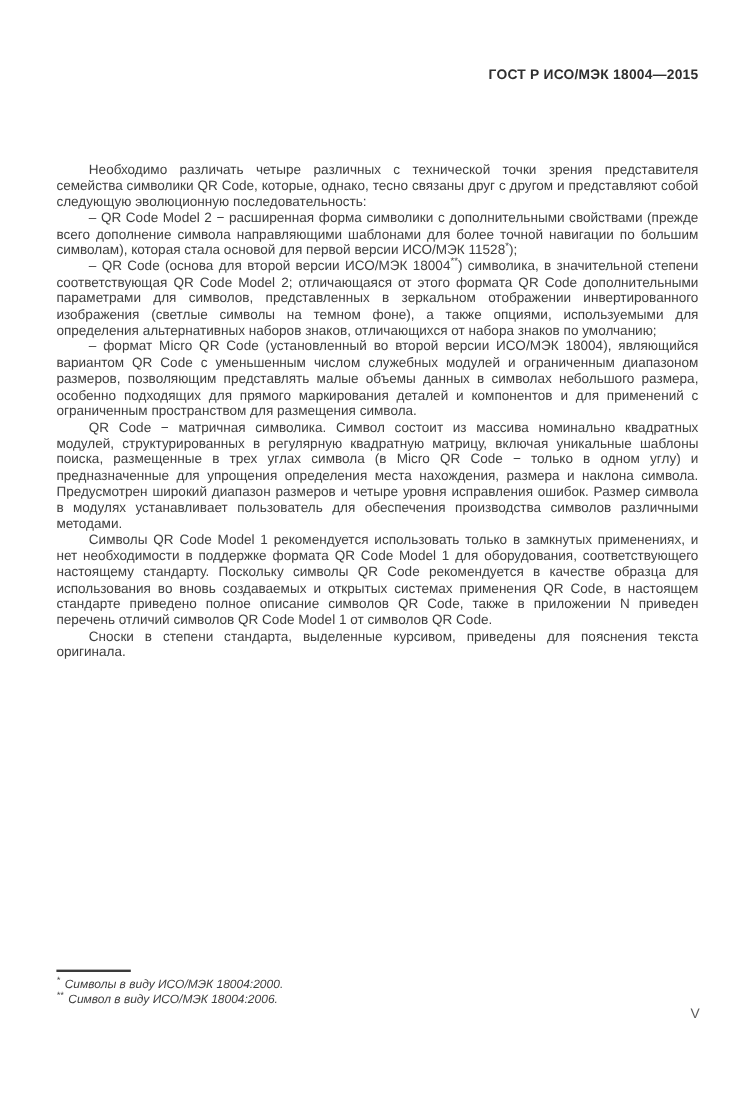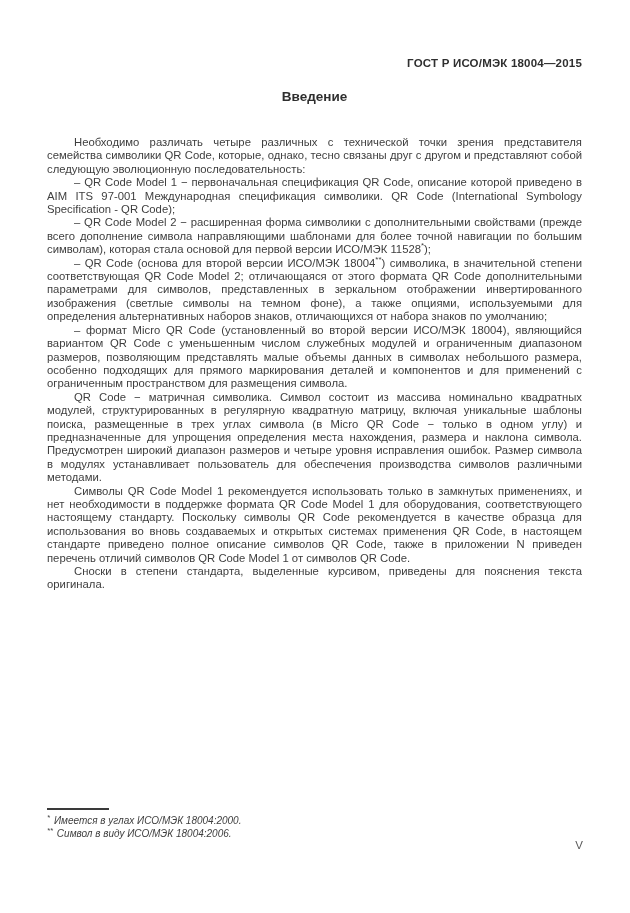--- a/index.html
+++ b/index.html
@@ -82,34 +82,32 @@
     color: #5a5a5a;
   }
 </style>
 </head>
 <body>
 
 <div class="page">
 
   <div class="doc-header">ГОСТ Р ИСО/МЭК 18004—2015</div>
 
-  <div class="doc-title">Введение</div>
 
   <div class="body-text">
     <p><span>Необходимо различать четыре различных с технической точки зрения представителя семейства символики QR Code, которые, однако, тесно связаны друг с другом и представляют собой следующую эволюционную последовательность:</span></p>
-    <p><span>– QR Code Model 1 − первоначальная спецификация QR Code, описание которой приведено в AIM ITS 97-001 Международная спецификация символики. QR Code (International Symbology Specification - QR Code);</span></p>
     <p><span>– QR Code Model 2 − расширенная форма символики с дополнительными свойствами (прежде всего дополнение символа направляющими шаблонами для более точной навигации по большим символам), которая стала основой для первой версии ИСО/МЭК 11528</span><sup>*</sup><span>);</span></p>
     <p><span>– QR Code (основа для второй версии ИСО/МЭК 18004</span><sup>**</sup><span>) символика, в значительной степени соответствующая QR Code Model 2; отличающаяся от этого формата QR Code дополнительными параметрами для символов, представленных в зеркальном отображении инвертированного изображения (светлые символы на темном фоне), а также опциями, используемыми для определения альтернативных наборов знаков, отличающихся от набора знаков по умолчанию;</span></p>
     <p><span>– формат Micro QR Code (установленный во второй версии ИСО/МЭК 18004), являющийся вариантом QR Code с уменьшенным числом служебных модулей и ограниченным диапазоном размеров, позволяющим представлять малые объемы данных в символах небольшого размера, особенно подходящих для прямого маркирования деталей и компонентов и для применений с ограниченным пространством для размещения символа.</span></p>
     <p><span>QR Code − матричная символика. Символ состоит из массива номинально квадратных модулей, структурированных в регулярную квадратную матрицу, включая уникальные шаблоны поиска, размещенные в трех углах символа (в Micro QR Code − только в одном углу) и предназначенные для упрощения определения места нахождения, размера и наклона символа. Предусмотрен широкий диапазон размеров и четыре уровня исправления ошибок. Размер символа в модулях устанавливает пользователь для обеспечения производства символов различными методами.</span></p>
     <p><span>Символы QR Code Model 1 рекомендуется использовать только в замкнутых применениях, и нет необходимости в поддержке формата QR Code Model 1 для оборудования, соответствующего настоящему стандарту. Поскольку символы QR Code рекомендуется в качестве образца для использования во вновь создаваемых и открытых системах применения QR Code, в настоящем стандарте приведено полное описание символов QR Code, также в приложении N приведен перечень отличий символов QR Code Model 1 от символов QR Code.</span></p>
     <p><span>Сноски в степени стандарта, выделенные курсивом, приведены для пояснения текста оригинала.</span></p>
   </div>
 
   <div class="footnote-block">
     <div class="footnote-rule"></div>
-    <div class="footnote"><sup>*</sup><span>Имеется в углах ИСО/МЭК 18004:2000.</span></div>
+    <div class="footnote"><sup>*</sup><span>Символы в виду ИСО/МЭК 18004:2000.</span></div>
     <div class="footnote"><sup>**</sup><span>Символ в виду ИСО/МЭК 18004:2006.</span></div>
   </div>
 
   <div class="page-number">V</div>
 
 </div>
 
 </body></html>

